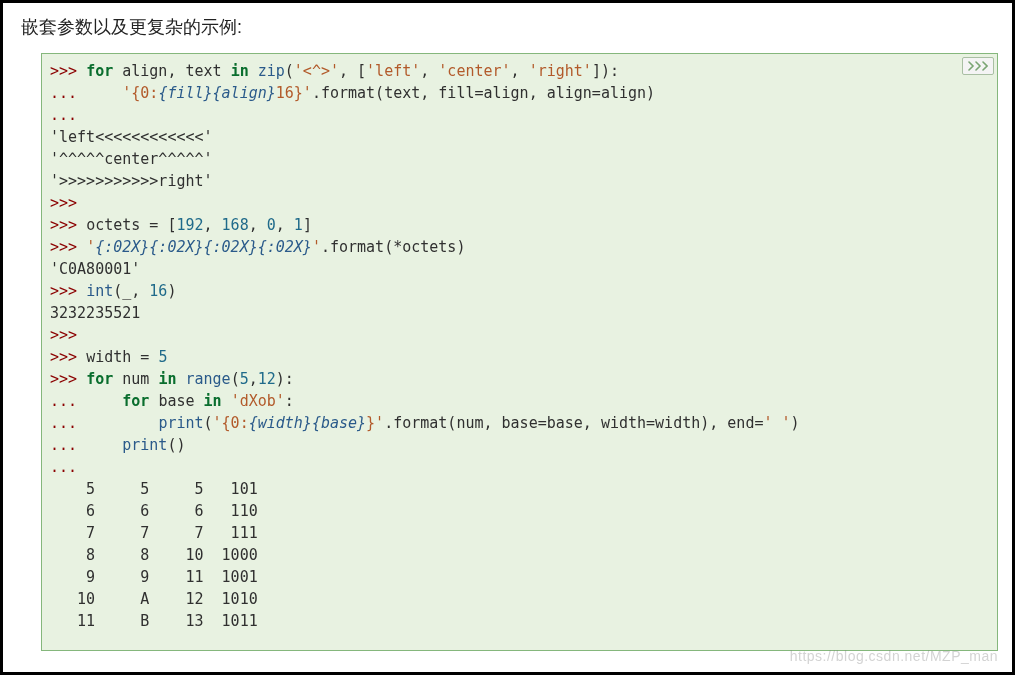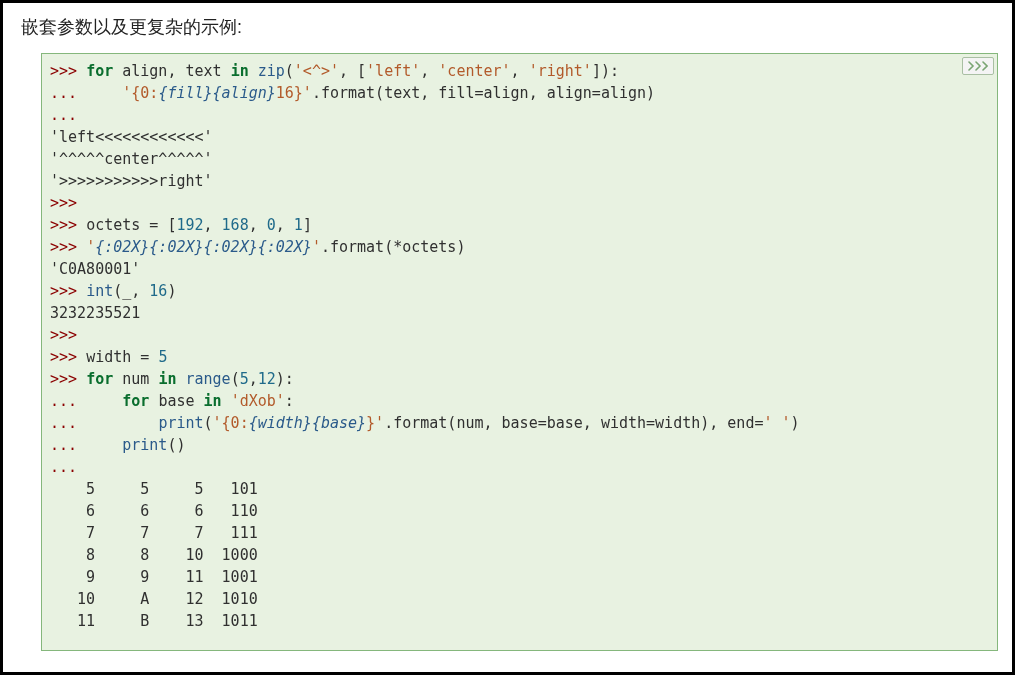--- a/index.html
+++ b/index.html
@@ -117,13 +117,14 @@
 <span class="plain">    5     5     5   101</span>
 <span class="plain">    6     6     6   110</span>
 <span class="plain">    7     7     7   111</span>
 <span class="plain">    8     8    10  1000</span>
 <span class="plain">    9     9    11  1001</span>
 <span class="plain">   10     A    12  1010</span>
 <span class="plain">   11     B    13  1011</span></pre>
 
   </div>
 
+  <div class="watermark">https://blog.csdn.net/MZP_man</div>
 </div>
 
 </body></html>

